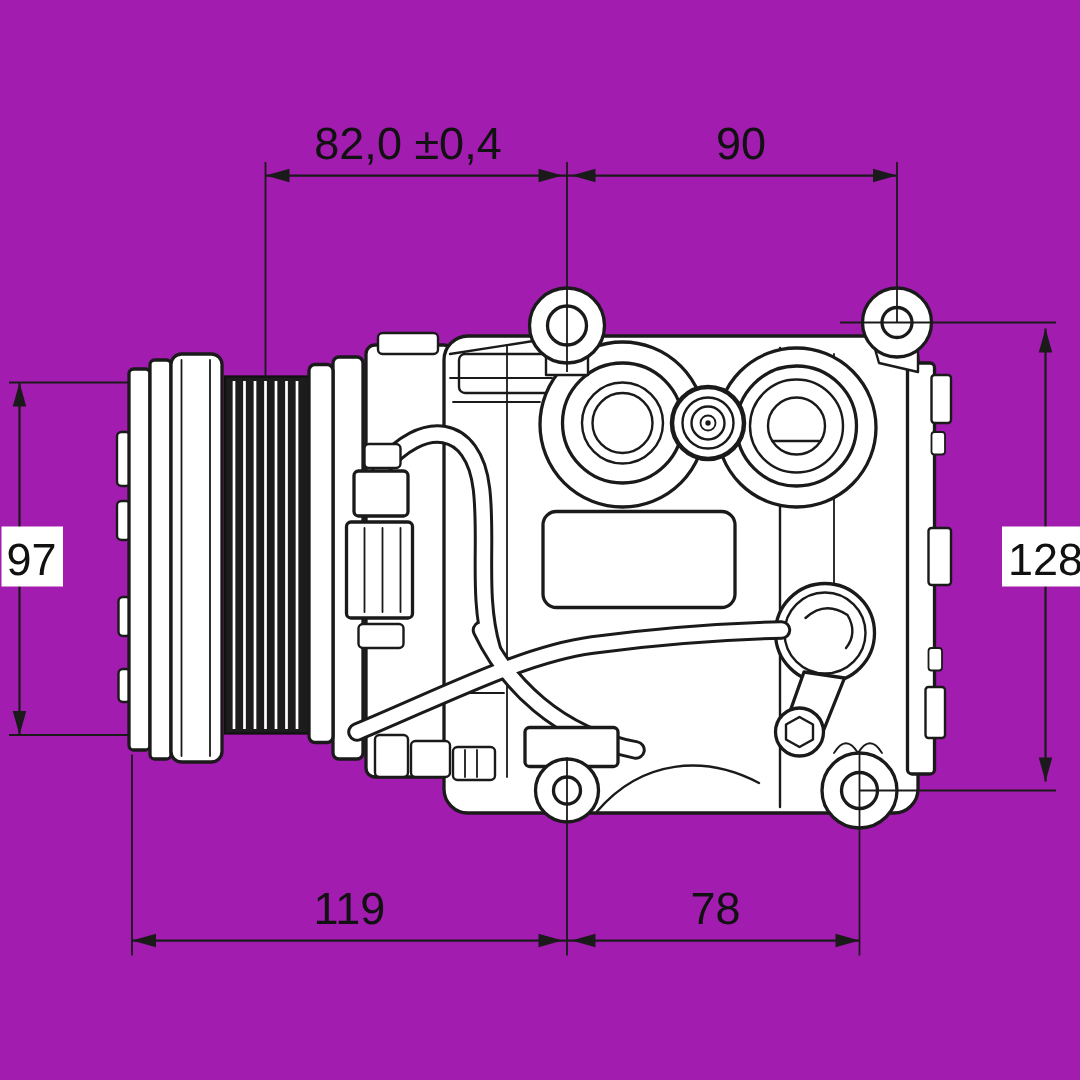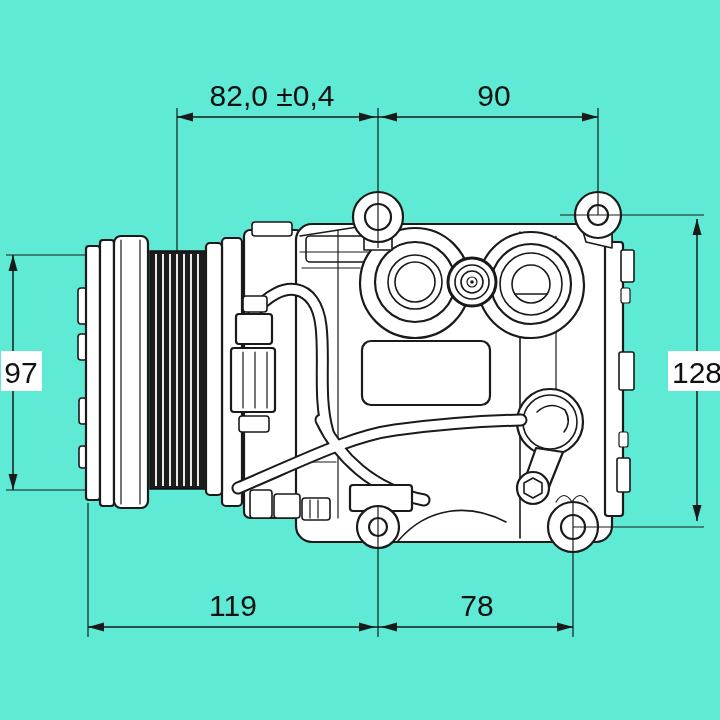--- a/index.html
+++ b/index.html
@@ -1,16 +1,16 @@
 <!DOCTYPE html>
 <html><head>
 <meta charset="utf-8">
 <style>
   html,body{margin:0;padding:0;background:#fff;width:720px;height:720px;overflow:hidden;}
-  .stage{width:720px;height:720px;background:#5eead4;position:relative;}
+  .stage{width:720px;height:720px;background:#a21caf;position:relative;}
   svg{display:block;}
   text{font-family:"Liberation Sans", sans-serif; fill:#111; font-size:30px;}
   .ln{stroke:#1a1a1a;fill:none;stroke-linecap:round;stroke-linejoin:round;}
   .w2{stroke-width:2.2;} .w16{stroke-width:1.6;} .w12{stroke-width:1.2;}
   .fw{fill:#ffffff;} .fn{fill:none;}
   .dim{stroke:#1a1a1a;stroke-width:1.5;fill:none;}
   .ext{stroke:#1a1a1a;stroke-width:1.2;fill:none;}
   .ah{fill:#1a1a1a;stroke:none;}
 </style>
 </head>

